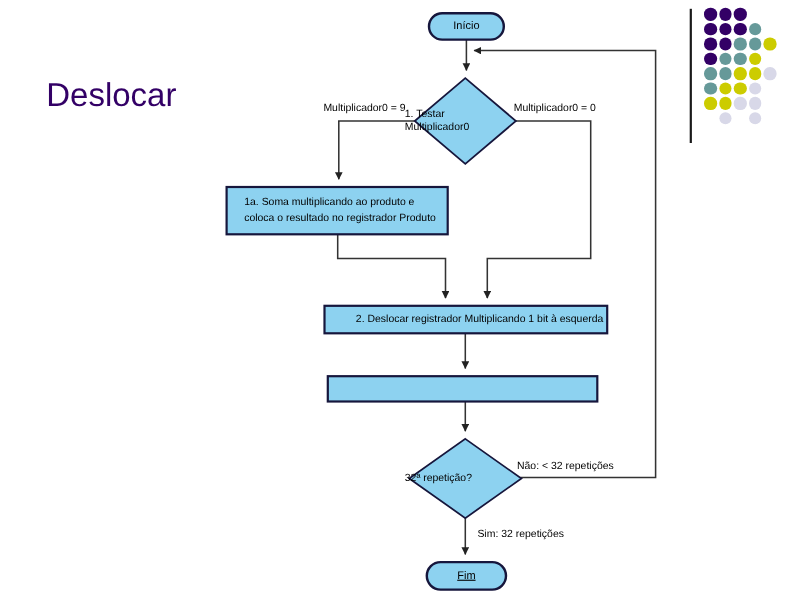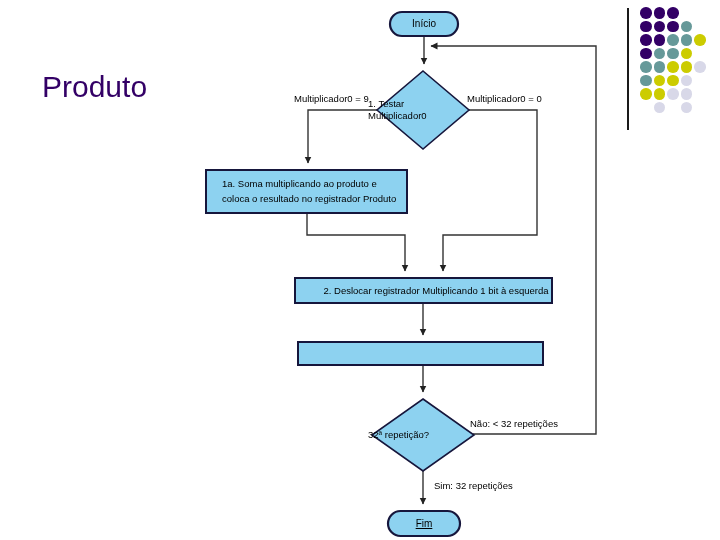--- a/index.html
+++ b/index.html
@@ -60,21 +60,21 @@
     line-height: 15px;
     padding: 6px 0 0 7px;
   }
   .box-oneline { text-align: center; }
 </style>
 </head>
 <body>
 
 <div class="slide">
 
-  <div class="slide-title">Produto</div>
+  <div class="slide-title">Deslocar</div>
 
   <div class="deco-line"></div>
   <div class="dot-grid">
       <div class="dot" style="left: 0px; top: 0px; background: rgb(51, 0, 102);"></div>
       <div class="dot" style="left: 13.5px; top: 0px; background: rgb(51, 0, 102);"></div>
       <div class="dot" style="left: 27px; top: 0px; background: rgb(51, 0, 102);"></div>
       <div class="dot" style="left: 0px; top: 13.5px; background: rgb(51, 0, 102);"></div>
       <div class="dot" style="left: 13.5px; top: 13.5px; background: rgb(51, 0, 102);"></div>
       <div class="dot" style="left: 27px; top: 13.5px; background: rgb(51, 0, 102);"></div>
       <div class="dot" style="left: 40.5px; top: 13.5px; background: rgb(102, 153, 153);"></div>

